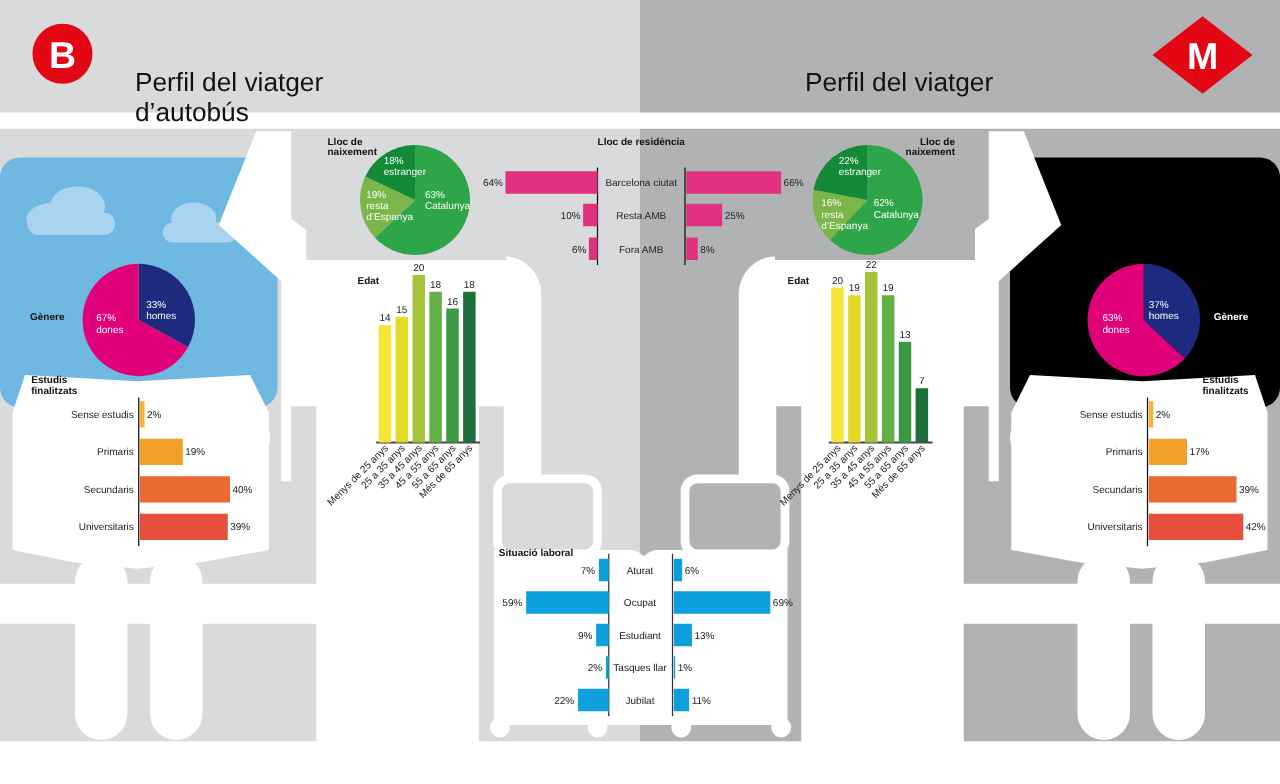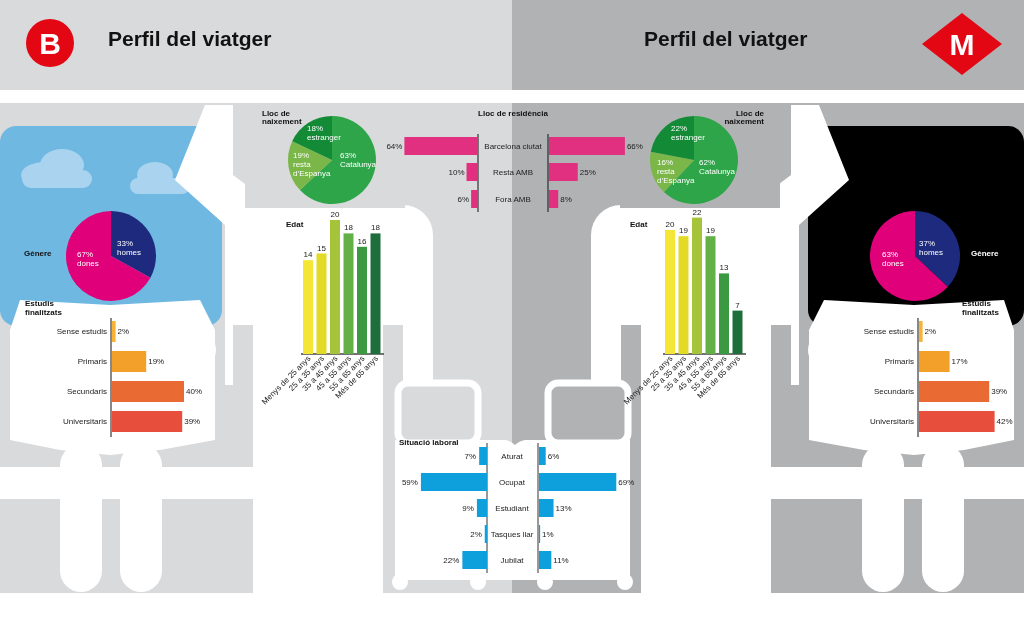--- a/index.html
+++ b/index.html
@@ -1,39 +1,40 @@
 <!DOCTYPE html>
 <html><head>
 <meta charset="utf-8">
 <style>
   html,body{margin:0;padding:0;}
   body{width:1024px;height:627px;position:relative;overflow:hidden;background:#fff;font-family:"Liberation Sans",sans-serif;color:#222;}
   .abs{position:absolute;}
   .hdr-left{left:0;top:0;width:512px;height:90px;background:#d9dadc;}
   .hdr-right{left:512px;top:0;width:512px;height:90px;background:#b1b2b4;}
-  .title{font-weight:bold;font-size:21px;line-height:24px;color:#111;}
+  .title{font-weight:normal;font-size:21px;line-height:24px;color:#111;margin-top:28px;}
   .bg-left{left:0;top:103px;width:512px;height:490px;background:#d9dadc;}
   .bg-right{left:512px;top:103px;width:512px;height:490px;background:#b1b2b4;}
   svg text{font-family:"Liberation Sans",sans-serif;}
   .lbl{font-size:8px;fill:#222;}
   .lblb{font-size:8px;font-weight:bold;fill:#111;}
   .wlbl{font-size:8px;fill:#fff;}
 </style>
 </head>
 <body>
 
 <div class="abs hdr-left"></div>
 <div class="abs hdr-right"></div>
 
 <svg class="abs" style="left:25px;top:18px" width="50" height="50">
   <circle cx="25" cy="25" r="24" fill="#e30613"></circle>
   <text x="25" y="36" text-anchor="middle" font-size="30" font-weight="bold" fill="#fff">B</text>
 </svg>
 <div class="abs title" style="left:108px;top:27px">
   <div>Perfil del viatger</div>
+  <div>d’autobús</div>
 </div>
 <div class="abs title" style="left:644px;top:27px">
   <div>Perfil del viatger</div>
 </div>
 <svg class="abs" style="left:922px;top:13px" width="80" height="62">
   <polygon points="40,0 80,31 40,62 0,31" fill="#e30613"></polygon>
   <text x="40" y="42" text-anchor="middle" font-size="30" font-weight="bold" fill="#fff">M</text>
 </svg>
 
 <div class="abs bg-left"></div>

